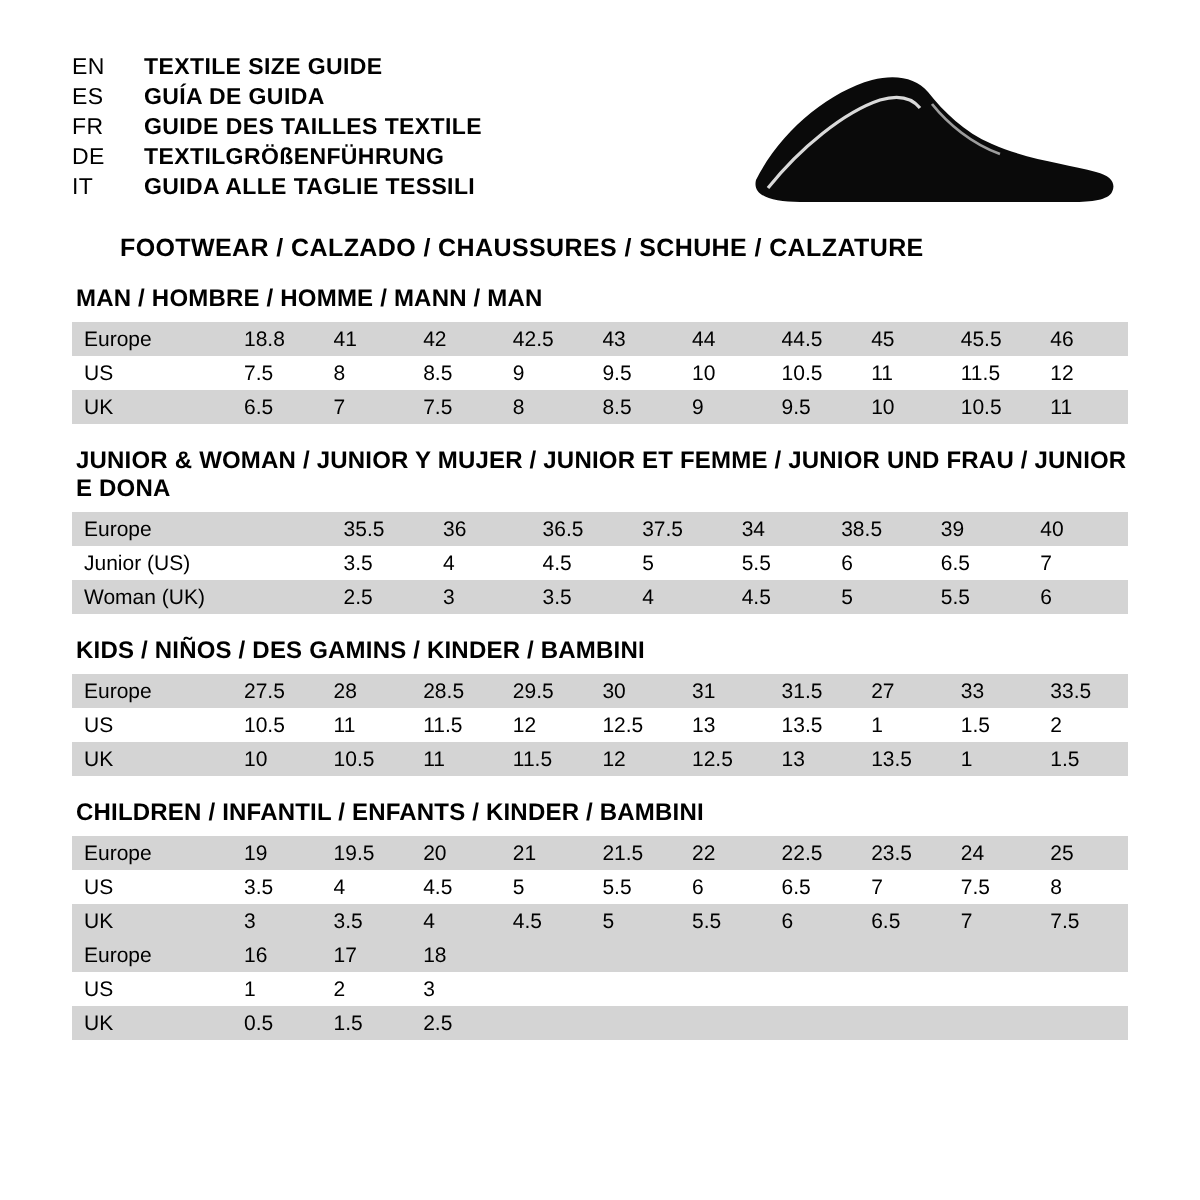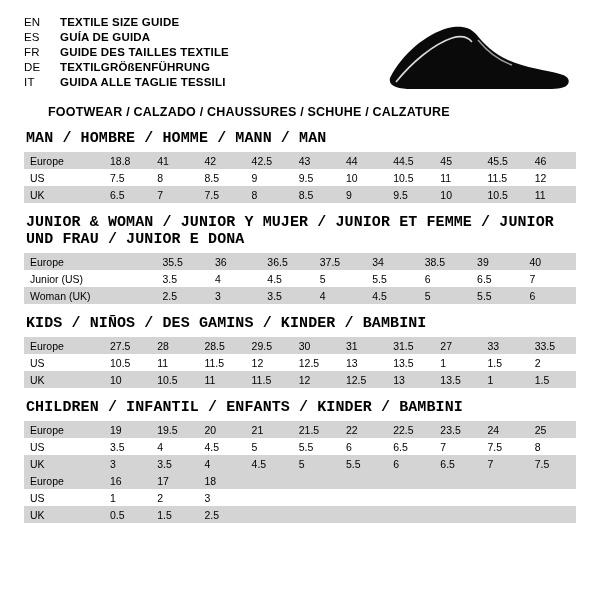--- a/index.html
+++ b/index.html
@@ -12,21 +12,21 @@
     background: #ffffff;
     font-family: "Liberation Sans", sans-serif;
     color: #000000;
     overflow: hidden;
   }
   .page {
     position: relative;
     width: 600px;
     height: 600px;
     box-sizing: border-box;
-    padding: 0;
+    padding: 12px;
   }
   
   .header {
     position: relative;
     padding: 14px 24px 0 24px;
   }
   .lang-table {
     border-collapse: collapse;
     font-size: 11.5px;
     letter-spacing: 0.2px;
@@ -54,25 +54,24 @@
     margin: 16px 24px 0 24px;
     font-size: 12.5px;
     font-weight: bold;
     letter-spacing: 0.2px;
   }
   
   .block {
     margin: 0 24px;
   }
   .block-title {
-    font-size: 15px;
+    font-size: 12px;
     font-weight: bold;
     padding: 11px 0 5px 2px;
     letter-spacing: 0.1px;
-    font-family: Liberation Mono, monospace;
   }
   table.sizes {
     border-collapse: collapse;
     width: 100%;
     font-size: 10.5px;
     table-layout: fixed;
   }
   table.sizes td {
     height: 17px;
     padding: 0 0 0 6px;

